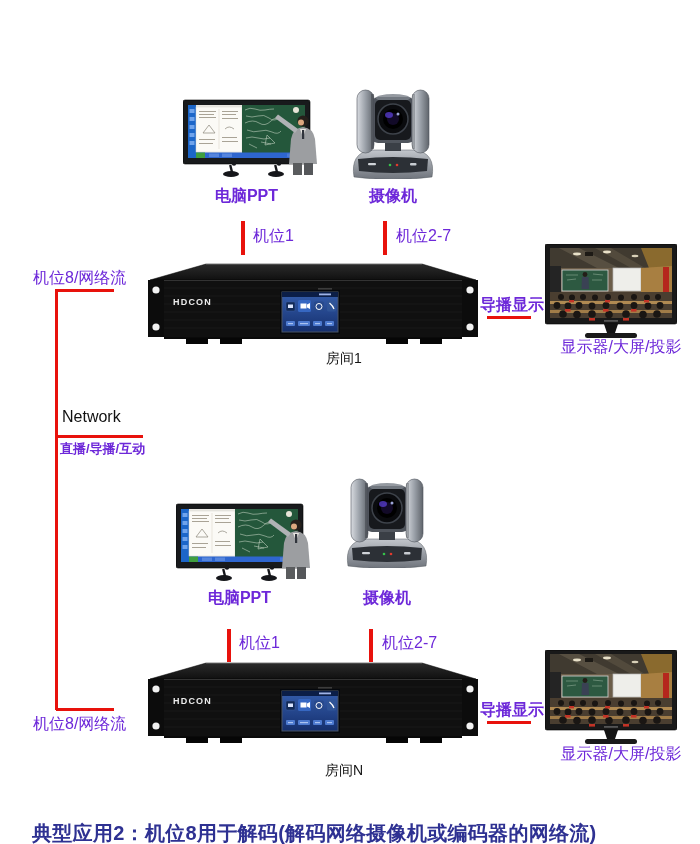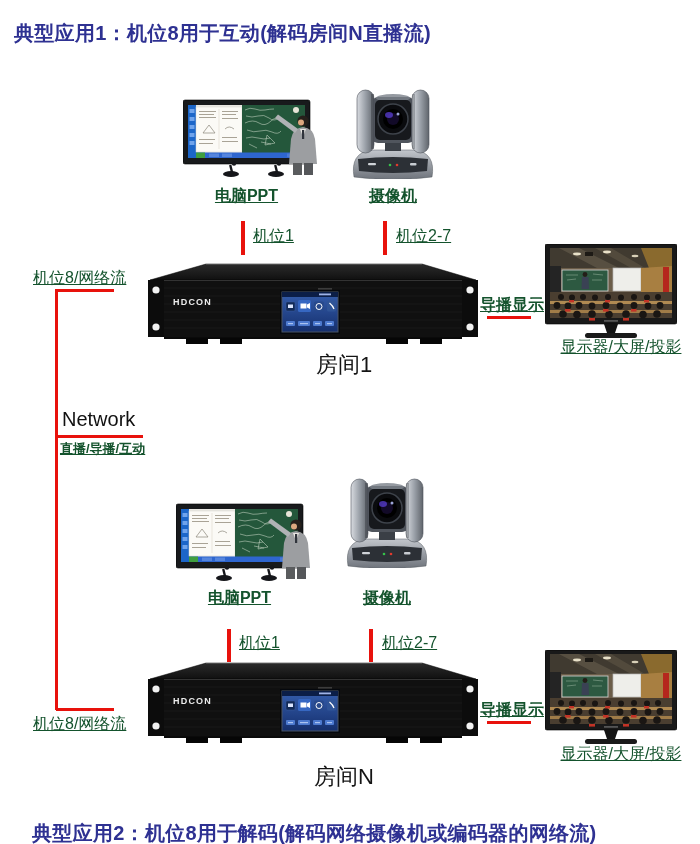--- a/index.html
+++ b/index.html
@@ -3,25 +3,25 @@
 <meta charset="utf-8">
 <style>
   html,body { margin:0; padding:0; background:#ffffff; }
   .canvas {
     position:relative; width:700px; height:844px; background:#ffffff;
     font-family:"Liberation Sans","DejaVu Sans",sans-serif;
     overflow:hidden;
   }
   .abs { position:absolute; }
   .title { color:#2e3192; font-size:20px; font-weight:bold; white-space:nowrap; letter-spacing:0.3px; }
-  .lbl { font-size:16px; color:#14532d; white-space:nowrap;text-decoration:underline; }
+  .lbl { font-size:16px; color:#6d28d9; white-space:nowrap; }
   .lbl-bold { font-weight:bold;text-align:center; }
   .lbl-center { text-align:center; }
-  .room-name { font-size:22px; color:#141414; text-align:center; white-space:nowrap; }
-  .network-word { font-size:20px; color:#111; white-space:nowrap; }
+  .room-name { font-size:14px; color:#141414; text-align:center; white-space:nowrap; }
+  .network-word { font-size:16px; color:#111; white-space:nowrap; }
   .red-line { position:absolute; background:#e8120c; }
   svg { display:block; }
 </style>
 </head>
 <body>
 
 <svg width="0" height="0" style="position:absolute" aria-hidden="true">
   <defs>
     <linearGradient id="armGrad" x1="0" y1="0" x2="1" y2="0">
       <stop offset="0" stop-color="#d8dbe0"></stop>
@@ -38,21 +38,20 @@
     </linearGradient>
     <linearGradient id="slantGrad" x1="0" y1="0" x2="0" y2="1">
       <stop offset="0" stop-color="#2b2b2b"></stop>
         <stop offset="1" stop-color="#101010"></stop>
     </linearGradient>
   </defs>
 </svg>
 
 <div class="canvas">
 
-  <div class="abs title" style="left:14px; top:20px;">典型应用1：机位8用于互动(解码房间N直播流)</div>
 
   <div class="abs" style="left:183px; top:97px;">
     <svg width="145" height="82" viewBox="0 0 145 82">
       <rect x="0" y="3" width="127" height="64" rx="2" fill="#181a1c" stroke="#000" stroke-width="0.6"></rect>
       <rect x="5" y="8" width="117" height="53" fill="#e9e7e2"></rect>
       <rect x="5" y="8" width="8" height="53" fill="#1c66c9"></rect>
       <g fill="#6fa3ec">
         <rect x="6.5" y="12" width="5" height="4"></rect>
           <rect x="6.5" y="20" width="5" height="4"></rect>
         <rect x="6.5" y="28" width="5" height="4"></rect>

